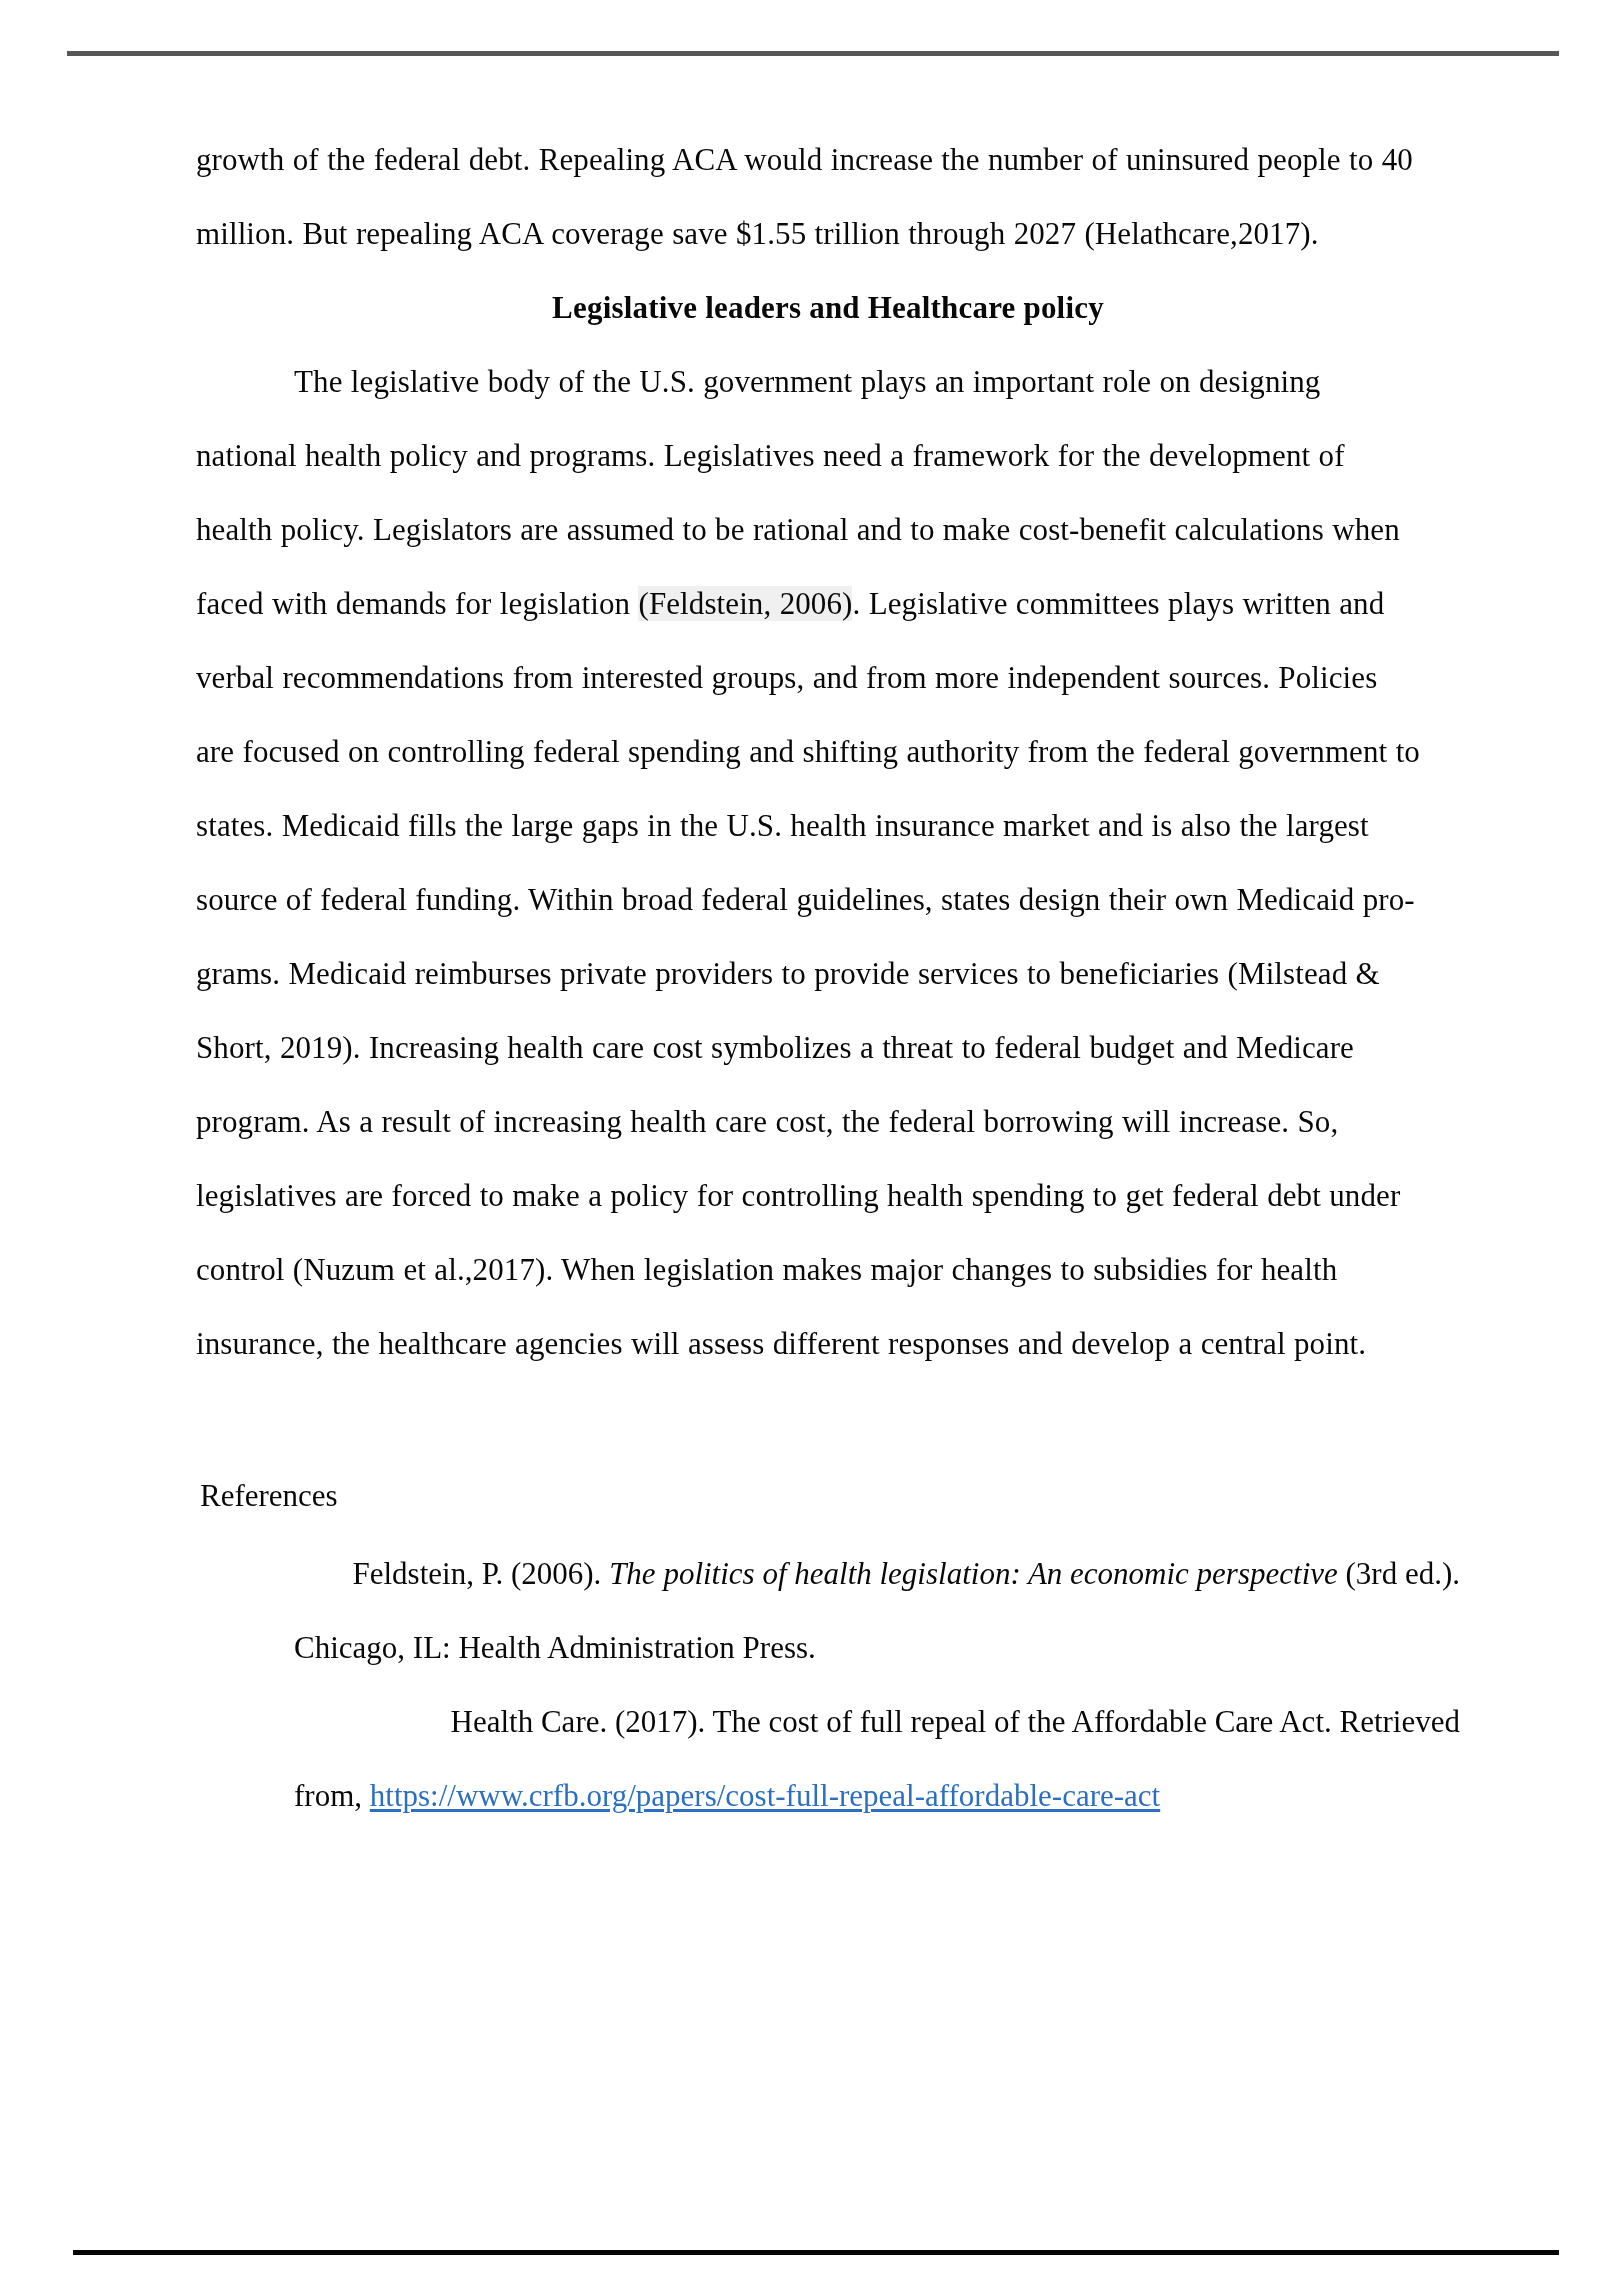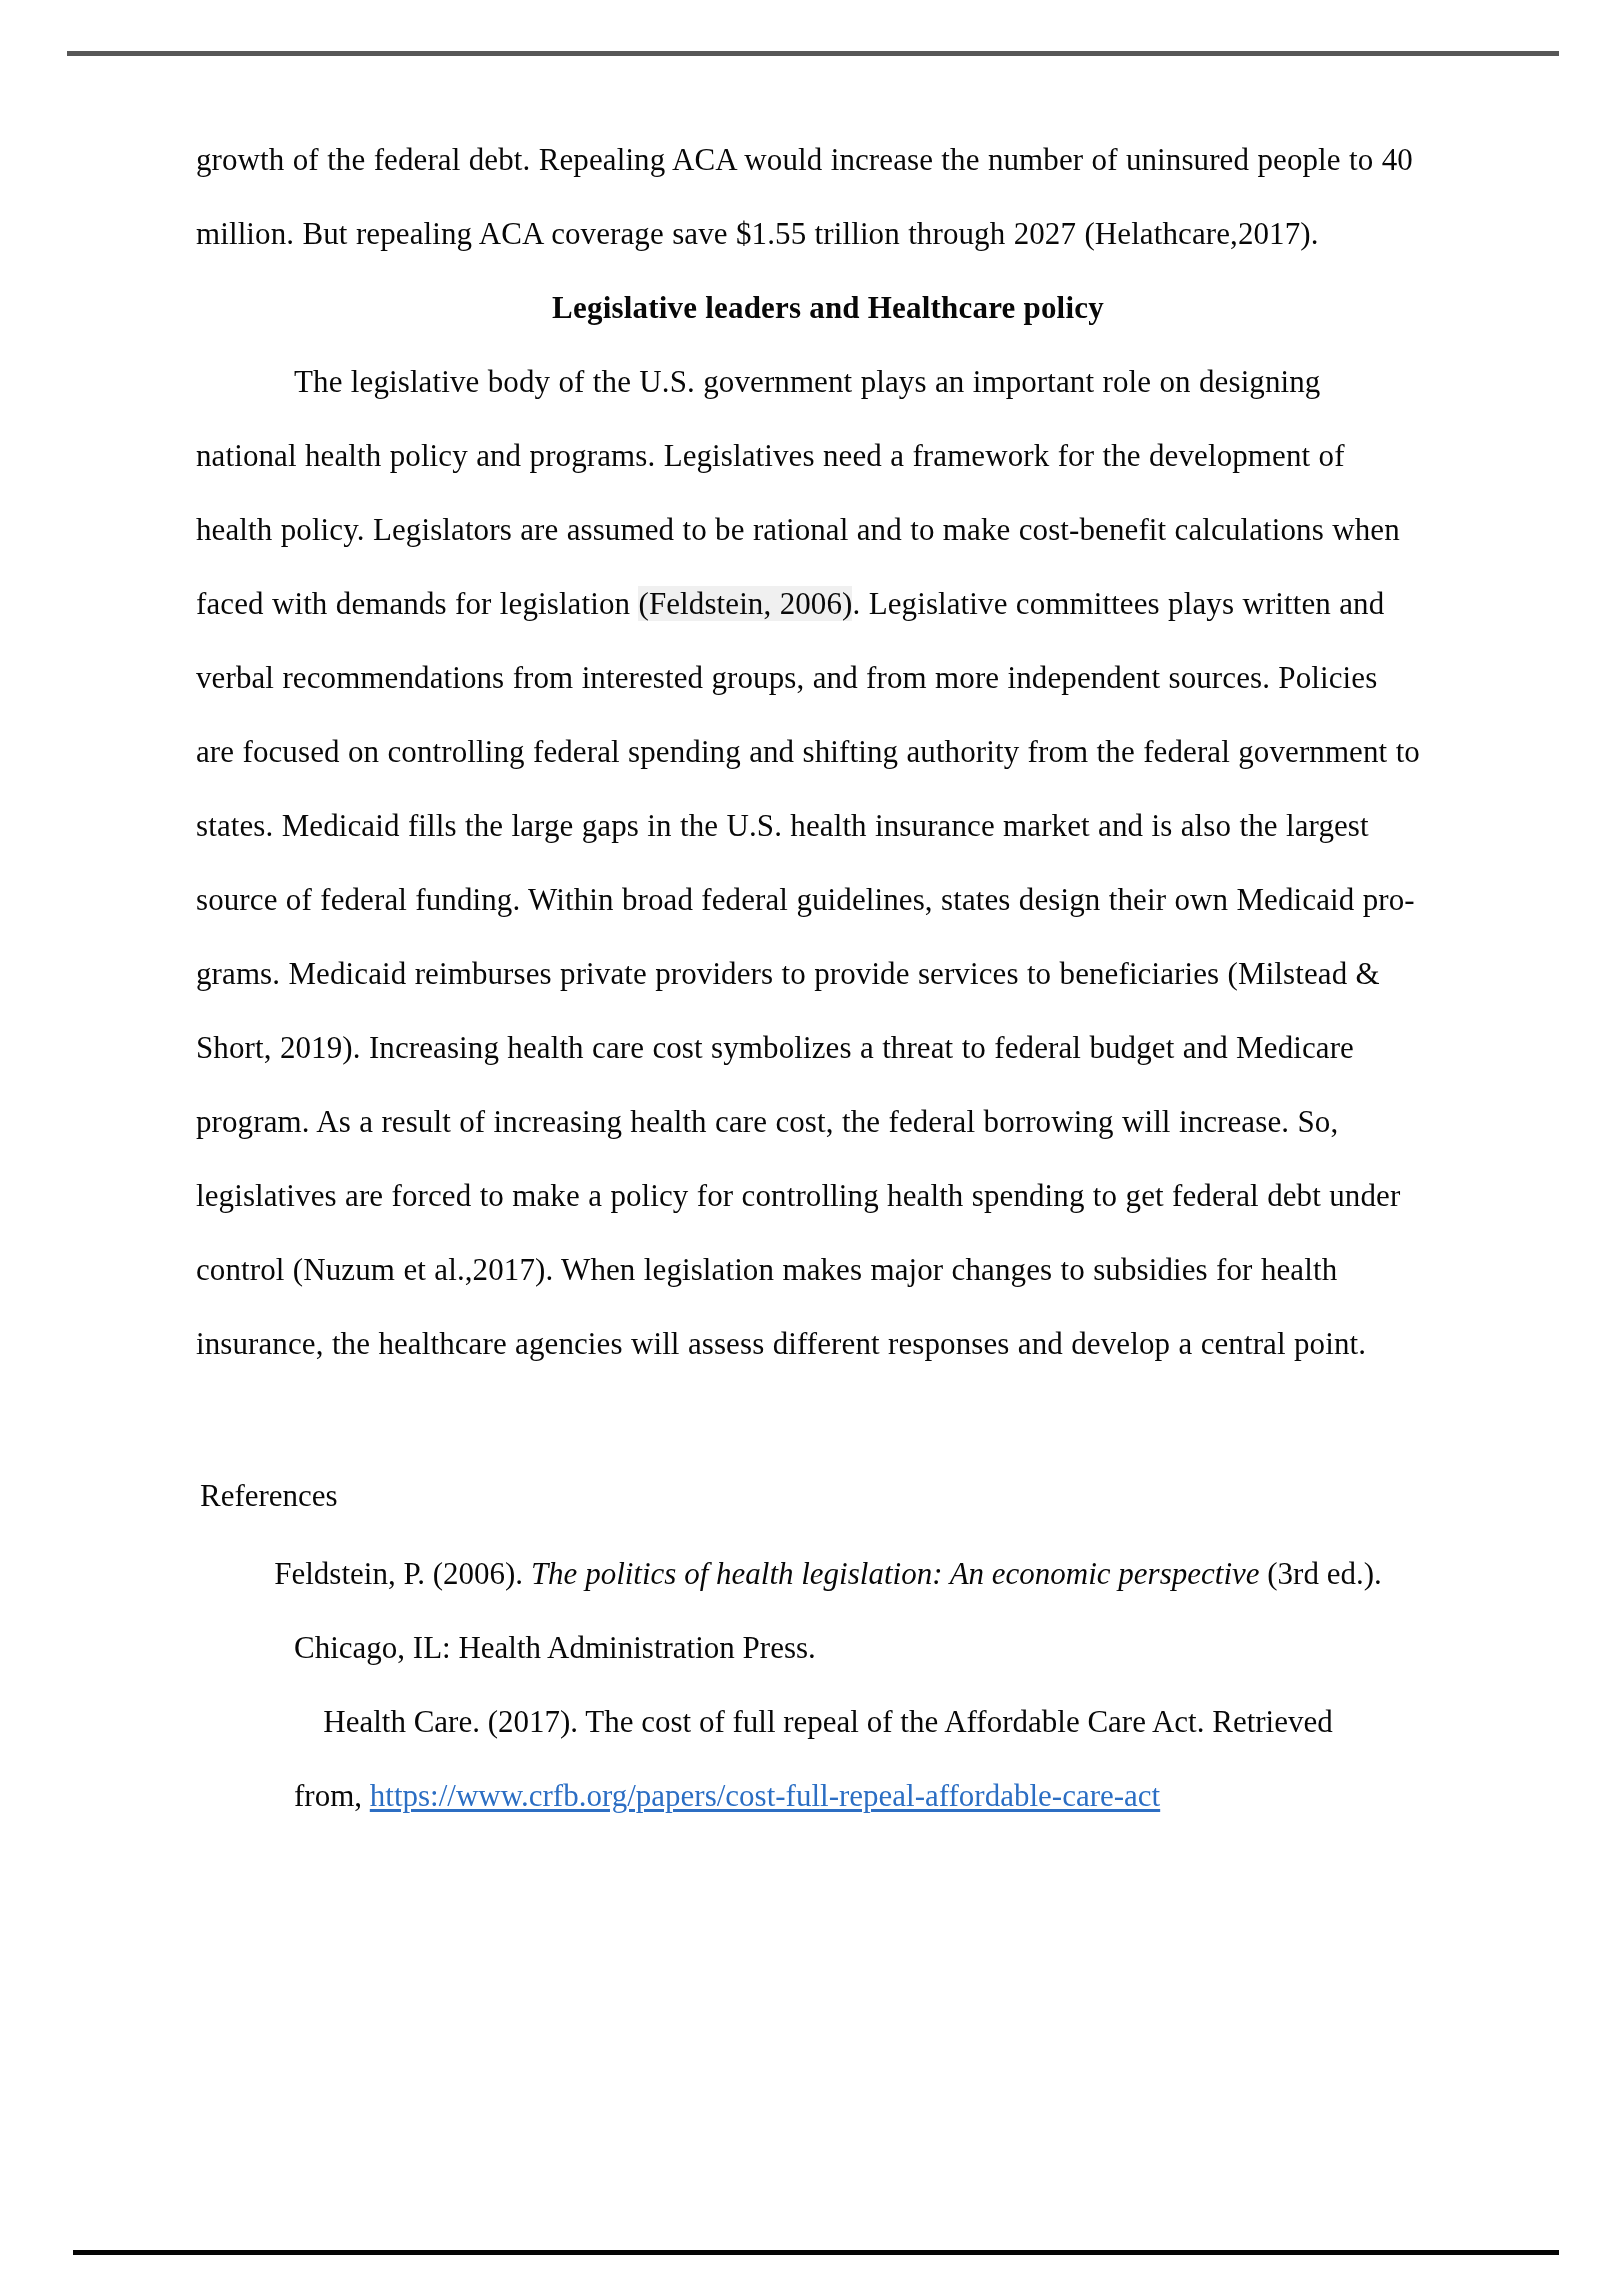--- a/index.html
+++ b/index.html
@@ -78,21 +78,21 @@
     font-size: 31px;
     line-height: 74px;
     margin: 4px;
     text-align: left;
   }
 
   .ref-entry {
     font-size: 31px;
     line-height: 74px;
     margin: 0;
-    text-align: center;
+    text-align: right;
   }
   .ref-cont {
     font-size: 31px;
     line-height: 74px;
     margin: 0;
     padding-left: 98px;
     text-align: left;
   }
 
   .ital {

